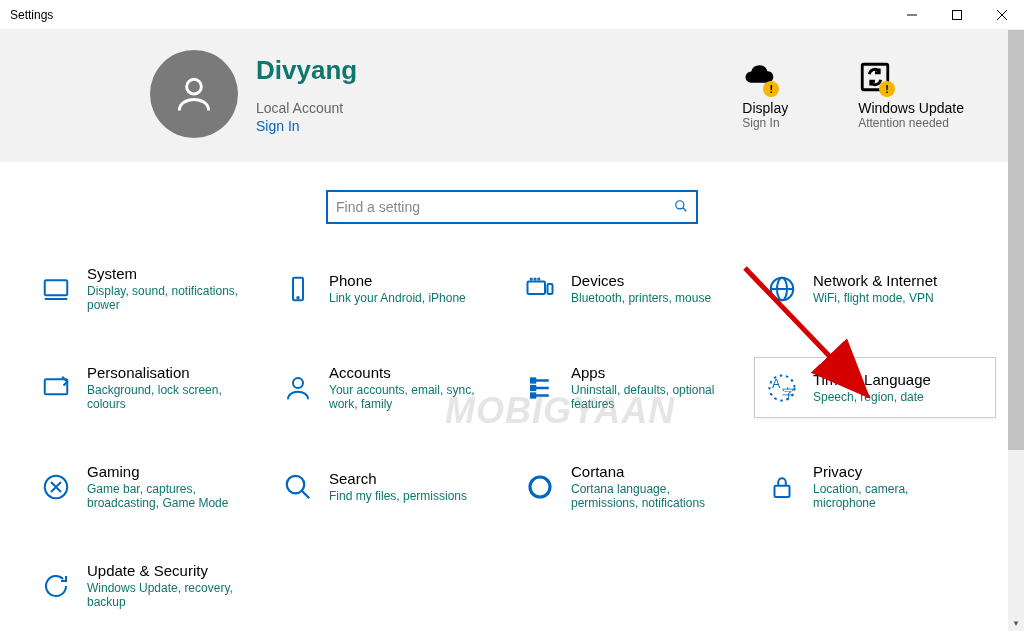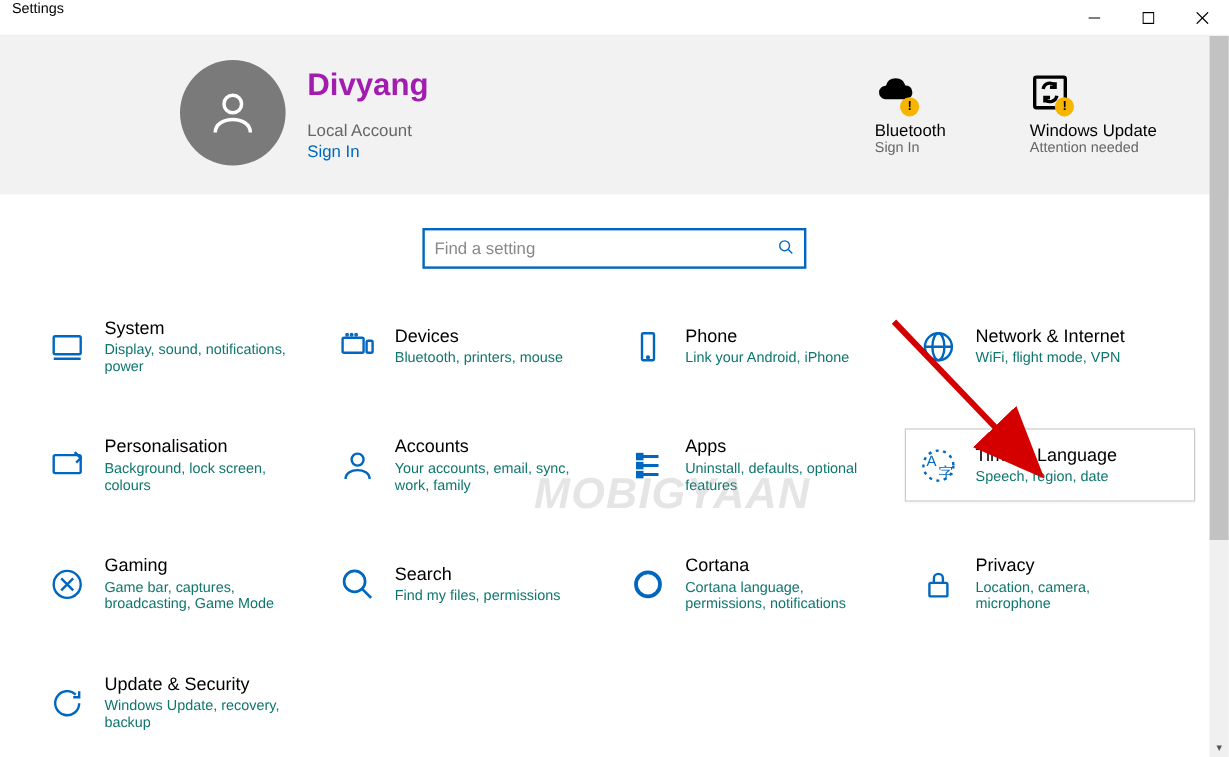--- a/index.html
+++ b/index.html
@@ -1,35 +1,35 @@
 <!DOCTYPE html>
 <html><head>
 <meta charset="utf-8">
 <style>
   * { box-sizing: border-box; margin: 0; padding: 0; }
   body { font-family: "Segoe UI", Arial, sans-serif; font-size: 14px; color: #000; background: #fff; width: 1024px; height: 631px; overflow: hidden; position: relative; }
-  .titlebar { height: 30px; display: flex; align-items: flex-start; justify-content: space-between; padding: 0 0 0 10px; background: #fff; border-bottom: 1px solid #f0f0f0; }
+  .titlebar { height: 30px; display: flex; align-items: center; justify-content: space-between; padding: 0 0 0 10px; background: #fff; border-bottom: 1px solid #f0f0f0; }
   .titlebar .title { font-size: 12px; }
   .winbtns { display: flex; height: 100%; }
   .winbtn { width: 45px; height: 30px; display: flex; align-items: center; justify-content: center; color: #000; }
   .header { background: #f2f2f2; padding: 20px 0 24px 0; display: flex; }
   .profile { display: flex; align-items: center; margin-left: 150px; }
   .avatar { width: 88px; height: 88px; border-radius: 50%; background: #7a7a7a; display: flex; align-items: center; justify-content: center; margin-right: 18px; }
   .avatar svg { width: 44px; height: 44px; }
-  .username { font-size: 26px; font-weight: 600; color: #a21caf; }
+  .username { font-size: 26px; font-weight: 600; color: #0f766e; }
   .accttype { font-size: 14px; color: #666; margin-top: 14px; }
   .signin { font-size: 14px; color: #0067c0; margin-top: 2px; cursor: pointer; }
   .header-status { display: flex; margin-left: auto; margin-right: 60px; gap: 70px; align-items: flex-start; padding-top: 10px; }
   .status-item { text-align: left; }
   .status-icon { width: 34px; height: 34px; margin-bottom: 6px; position: relative; display: inline-block; }
   .status-title { font-size: 14px; color: #000; font-weight: 400; }
   .status-sub { font-size: 12px; color: #666; }
   .badge-warn { position: absolute; bottom: -3px; right: -3px; width: 16px; height: 16px; border-radius: 50%; background: #f7b500; display: flex; align-items: center; justify-content: center; font-size: 11px; color: #000; font-weight: bold; }
   .searchbar { display: flex; justify-content: center; margin: 28px 0 34px 0; }
-  .searchbox { width: 320px; height: 34px; border: 2px solid #0067c0; display: flex; align-items: center; padding: 0 8px; }
+  .searchbox { width: 372px; height: 34px; border: 2px solid #0067c0; display: flex; align-items: center; padding: 0 8px; }
   .searchbox input { border: none; outline: none; flex: 1; font-size: 14px; background: transparent; }
   .searchbox input::placeholder { color: #888; }
   .searchbox .sicon { color: #0067c0; }
   .grid { display: grid; grid-template-columns: repeat(4, 1fr); column-gap: 0; row-gap: 38px; padding: 0 28px 20px 28px; }
   .tile { display: flex; align-items: center; padding: 6px 10px; border: 1px solid transparent; cursor: pointer; }
   .tile.highlight { border: 1px solid #ccc; background: #fff; box-shadow: 0 1px 3px rgba(0,0,0,0.06); }
   .tile .ticon { width: 34px; height: 34px; flex: 0 0 34px; display: flex; align-items: center; justify-content: center; margin-right: 14px; color: #0067c0; }
   .tile .ticon svg { width: 30px; height: 30px; }
   .tile .ttitle { font-size: 15px; color: #000; }
   .tile .tdesc { font-size: 12px; color: #0f766e; margin-top: 2px; max-width: 160px; }
@@ -80,21 +80,21 @@
     </div>
   </div>
   <div class="header-status">
     <div class="status-item">
       <div class="status-icon">
         <svg viewBox="0 0 24 24" fill="#000">
             <path d="M6 16a4 4 0 0 1 .5-7.97A6 6 0 0 1 18 8a4 4 0 0 1 2 7.5V16H6z"></path>
           </svg>
         <span class="badge-warn">!</span>
       </div>
-      <div class="status-title">Bluetooth</div>
+      <div class="status-title">Display</div>
       <div class="status-sub">Sign In</div>
     </div>
     <div class="status-item">
       <div class="status-icon">
         <svg viewBox="0 0 24 24" fill="none" stroke="#000" stroke-width="2">
             <rect x="3" y="3" width="18" height="18" rx="1"></rect>
             <path d="M8 10a4 4 0 0 1 7-2M16 14a4 4 0 0 1-7 2"></path>
             <path d="M15 6v3h-3M9 18v-3h3"></path>
           </svg>
         <span class="badge-warn">!</span>
@@ -128,43 +128,43 @@
       </div>
     <div>
         <div class="ttitle">System</div>
         <div class="tdesc">Display, sound, notifications, power</div>
       </div>
   </div>
 
   <div class="tile">
     <div class="ticon">
         <svg viewBox="0 0 24 24" fill="none" stroke="currentColor" stroke-width="1.6">
+          <rect x="8" y="3" width="8" height="18" rx="1"></rect>
+          <circle cx="12" cy="19" r="0.6" fill="currentColor"></circle>
+        </svg>
+      </div>
+    <div>
+        <div class="ttitle">Phone</div>
+        <div class="tdesc">Link your Android, iPhone</div>
+      </div>
+  </div>
+
+  <div class="tile">
+    <div class="ticon">
+        <svg viewBox="0 0 24 24" fill="none" stroke="currentColor" stroke-width="1.6">
           <rect x="2" y="6" width="14" height="10" rx="1"></rect>
           <rect x="18" y="8" width="4" height="8" rx="1"></rect>
           <circle cx="5" cy="4" r="0.5" fill="currentColor"></circle>
           <circle cx="8" cy="4" r="0.5" fill="currentColor"></circle>
           <circle cx="11" cy="4" r="0.5" fill="currentColor"></circle>
         </svg>
       </div>
     <div>
         <div class="ttitle">Devices</div>
         <div class="tdesc">Bluetooth, printers, mouse</div>
-      </div>
-  </div>
-
-  <div class="tile">
-    <div class="ticon">
-        <svg viewBox="0 0 24 24" fill="none" stroke="currentColor" stroke-width="1.6">
-          <rect x="8" y="3" width="8" height="18" rx="1"></rect>
-          <circle cx="12" cy="19" r="0.6" fill="currentColor"></circle>
-        </svg>
-      </div>
-    <div>
-        <div class="ttitle">Phone</div>
-        <div class="tdesc">Link your Android, iPhone</div>
       </div>
   </div>
 
   <div class="tile">
     <div class="ticon">
         <svg viewBox="0 0 24 24" fill="none" stroke="currentColor" stroke-width="1.6">
           <circle cx="12" cy="12" r="9"></circle>
           <ellipse cx="12" cy="12" rx="4" ry="9"></ellipse>
           <line x1="3" y1="12" x2="21" y2="12"></line>
         </svg>

